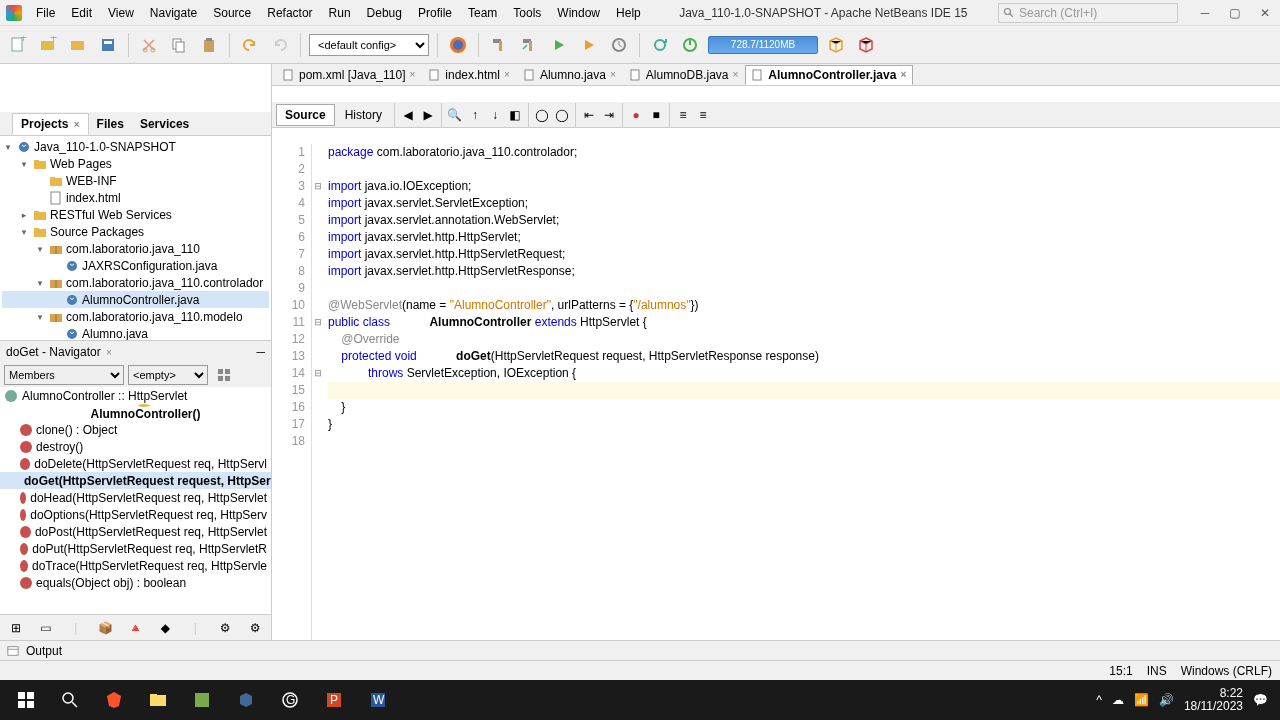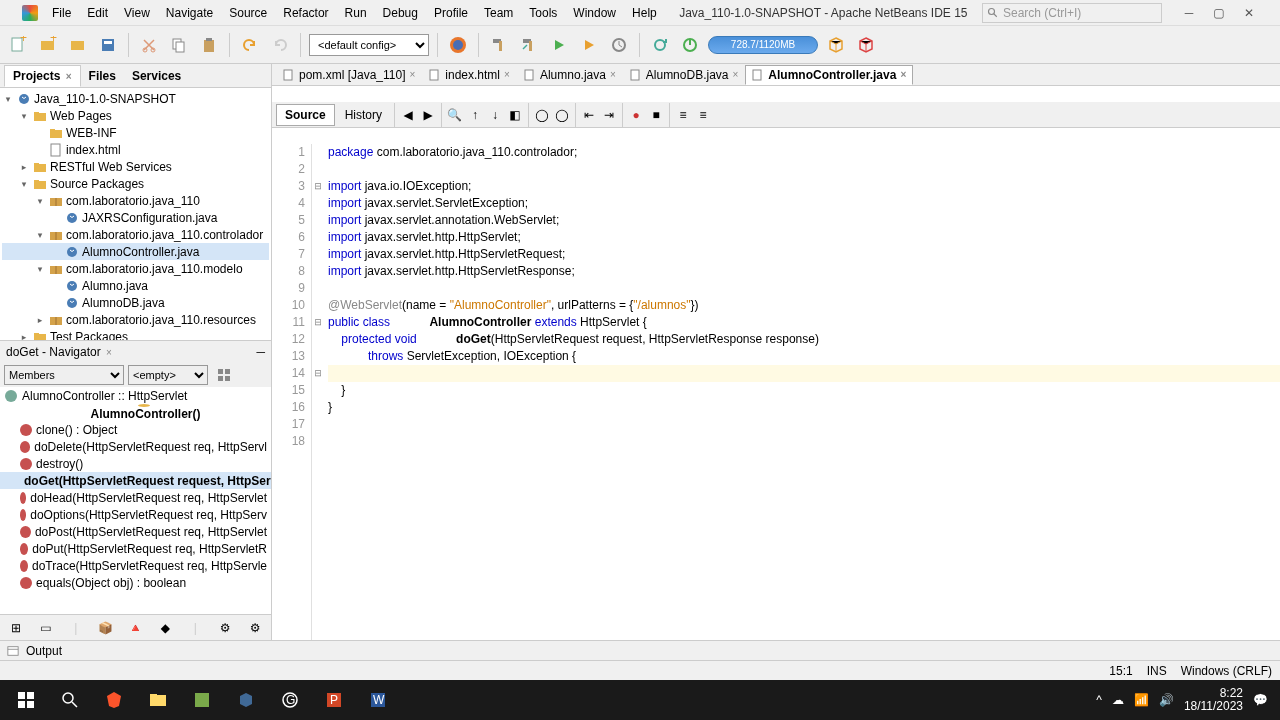--- a/index.html
+++ b/index.html
@@ -1,40 +1,40 @@
 <!DOCTYPE html>
 <html><head>
 <meta charset="utf-8">
 <style>
 * { margin: 0; padding: 0; box-sizing: border-box; font-family: 'Segoe UI', Tahoma, sans-serif; font-size: 12px; }
 body { width: 1280px; height: 720px; background: #fff; display: flex; flex-direction: column; overflow: hidden; }
 
 
-.menubar { height: 26px; background: #f0f0f0; display: flex; align-items: center; padding: 0 16px; border-bottom: 1px solid #ddd; }
+.menubar { height: 26px; background: #f0f0f0; display: flex; align-items: center; padding: 0 0; border-bottom: 1px solid #ddd; }
 .app-icon { width: 16px; height: 16px; margin: 0 6px; background: conic-gradient(#e74c3c, #f39c12, #27ae60, #3498db, #e74c3c); border-radius: 2px; }
 .menu-item { padding: 4px 8px; cursor: pointer; }
 .title-center { flex: 1; text-align: center; color: #333; }
 .search-box { width: 180px; height: 20px; border: 1px solid #ccc; padding: 0 4px; color: #999; display: flex; align-items: center; gap: 4px; }
 .search-box svg { width: 12px; height: 12px; }
 .win-controls { display: flex; gap: 16px; margin-left: 20px; margin-right: 8px; }
 .win-btn { width: 14px; height: 14px; display: flex; align-items: center; justify-content: center; cursor: pointer; color: #555; }
 
 
 .toolbar { height: 38px; background: #f0f0f0; display: flex; align-items: center; padding: 0 6px; gap: 6px; border-bottom: 1px solid #ccc; }
 .tb-btn { width: 24px; height: 24px; display: flex; align-items: center; justify-content: center; cursor: pointer; border-radius: 2px; }
 .tb-sep { width: 1px; height: 24px; background: #ccc; margin: 0 2px; }
 .config-select { width: 120px; height: 22px; border: 1px solid #999; background: #fff; font-size: 11px; padding: 0 4px; }
-.mem-bar { width: 110px; height: 18px; background: linear-gradient(#4a90d9, #6baaed); border: 1px solid #3a7ab9; border-radius: 9px; color: #fff; font-size: 10px; display: flex; align-items: center; justify-content: center; }
+.mem-bar { width: 110px; height: 18px; background: linear-gradient(#4a90d9, #6baaed); border: 1px solid #3a7ab9; border-radius: 2px; color: #fff; font-size: 10px; display: flex; align-items: center; justify-content: center; }
 
 
 .main-area { flex: 1; display: flex; min-height: 0; }
 
 
 .left-panel { width: 272px; display: flex; flex-direction: column; border-right: 1px solid #ccc; }
-.panel-tabs { height: 24px; background: #f0f0f0; display: flex; align-items: center; padding: 0 4px; border-bottom: 1px solid #ccc; }
+.panel-tabs { height: 24px; background: #f0f0f0; display: flex; align-items: center; padding: 0 12px; border-bottom: 1px solid #ccc; margin-top: 48px; }
 .panel-tab { padding: 3px 8px; cursor: pointer; font-size: 12px; font-weight: bold; }
 .panel-tab.active { background: #fff; border: 1px solid #ccc; border-bottom: 1px solid #fff; }
 .panel-tab-close { font-size: 10px; color: #888; margin-left: 2px; }
 .tree { flex: 1; overflow: auto; padding: 2px; background: #fff; }
 .tree-node { display: flex; align-items: center; height: 17px; padding: 0 2px; cursor: pointer; white-space: nowrap; }
 .tree-node.selected { background: #d4e5f7; }
 .tree-toggle { width: 12px; text-align: center; color: #666; font-size: 9px; }
 .tree-icon { width: 16px; height: 16px; margin: 0 2px; display: inline-flex; align-items: center; justify-content: center; }
 .tree-label { font-size: 12px; }
 .indent-0 { padding-left: 0; } .indent-1 { padding-left: 16px; } .indent-2 { padding-left: 32px; }
@@ -439,25 +439,25 @@
       <div class="nav-item bold" style="padding-left: 20px; flex-direction: column;">
             <span class="method-icon" style="background:#e8b64a"></span>
             <span style="margin-left:4px">AlumnoController()</span>
           </div>
           <div class="nav-item" style="padding-left: 20px;">
             <span class="method-icon" style="background:#c6504f"></span>
             <span style="margin-left:4px">clone() : Object</span>
           </div>
           <div class="nav-item" style="padding-left: 20px;">
             <span class="method-icon" style="background:#c6504f"></span>
+            <span style="margin-left:4px">destroy()</span>
+          </div>
+          <div class="nav-item" style="padding-left: 20px;">
+            <span class="method-icon" style="background:#c6504f"></span>
             <span style="margin-left:4px">doDelete(HttpServletRequest req, HttpServl</span>
-          </div>
-          <div class="nav-item" style="padding-left: 20px;">
-            <span class="method-icon" style="background:#c6504f"></span>
-            <span style="margin-left:4px">destroy()</span>
           </div>
           <div class="nav-item selected bold" style="padding-left: 20px;">
             <span class="method-icon" style="background:#c6504f"></span>
             <span style="margin-left:4px">doGet(HttpServletRequest request, HttpServ</span>
           </div>
           <div class="nav-item" style="padding-left: 20px;">
             <span class="method-icon" style="background:#c6504f"></span>
             <span style="margin-left:4px">doHead(HttpServletRequest req, HttpServlet</span>
           </div>
           <div class="nav-item" style="padding-left: 20px;">
@@ -603,20 +603,21 @@
           <div class="code-line"></div>
           <div class="code-line"><span class="kw">import</span> java.io.IOException;</div>
           <div class="code-line"><span class="kw">import</span> javax.servlet.ServletException;</div>
           <div class="code-line"><span class="kw">import</span> javax.servlet.annotation.WebServlet;</div>
           <div class="code-line"><span class="kw">import</span> javax.servlet.http.HttpServlet;</div>
           <div class="code-line"><span class="kw">import</span> javax.servlet.http.HttpServletRequest;</div>
           <div class="code-line"><span class="kw">import</span> javax.servlet.http.HttpServletResponse;</div>
           <div class="code-line"></div>
           <div class="code-line"><span class="ann">@WebServlet</span>(name = <span class="str">"AlumnoController"</span>, urlPatterns = {<span class="str">"/alumnos"</span>})</div>
           <div class="code-line"><span class="kw">public class</span> <span class="cls">AlumnoController</span> <span class="kw">extends</span> HttpServlet {</div>
+          <div class="code-line">    <span class="ann">@Override</span></div>
           <div class="code-line">    <span class="kw">protected void</span> <span class="cls">doGet</span>(HttpServletRequest request, HttpServletResponse response)</div>
           <div class="code-line">            <span class="kw">throws</span> ServletException, IOException {</div>
           <div class="code-line highlight"></div>
           <div class="code-line">    }</div>
           <div class="code-line">}</div>
           <div class="code-line"></div>
         </div>
     </div>
   </div>
 </div>

